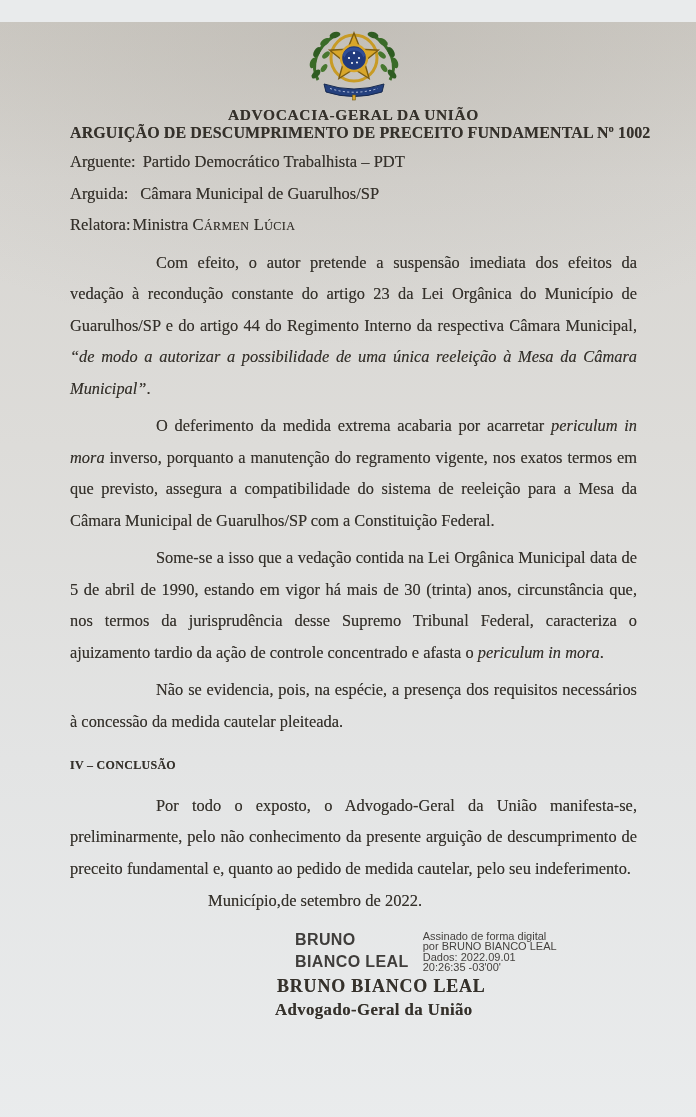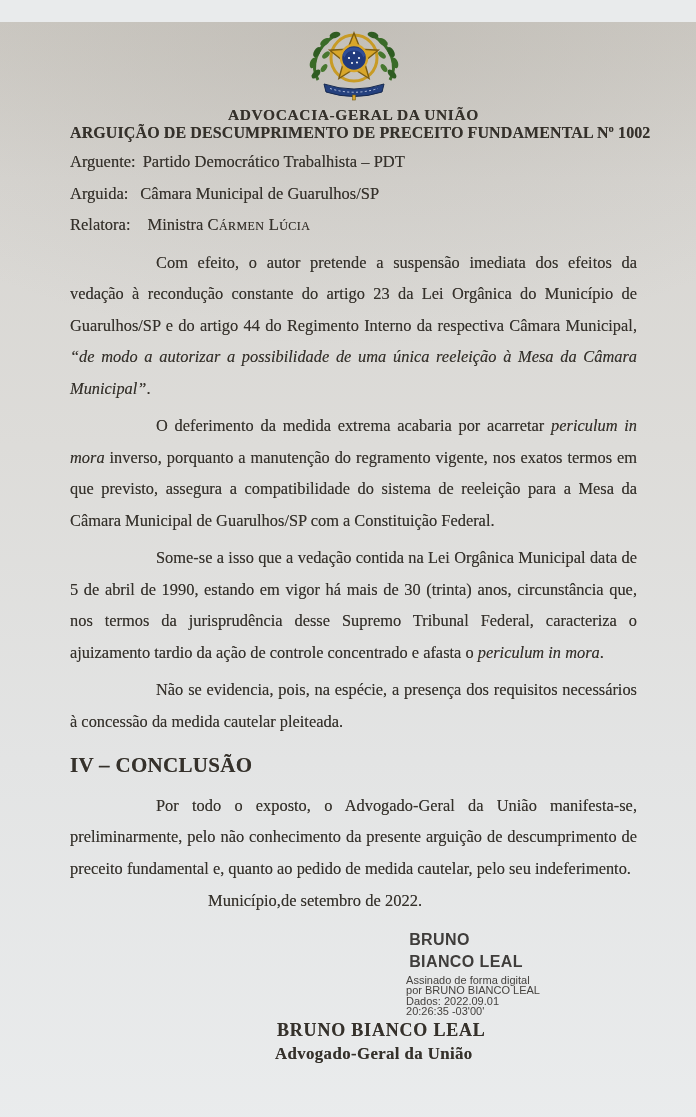--- a/index.html
+++ b/index.html
@@ -39,47 +39,47 @@
     white-space: nowrap;
   }
   .parties { margin-top: 4px; }
   .party-line {
     line-height: 31.5px;
     font-size: 16.5px;
     white-space: nowrap;
   }
   .party-line .value { margin-left: 7px; }
   .party-line:nth-of-type(2) .value { margin-left: 12px; }
-  .party-line:nth-of-type(3) .value { margin-left: 17px; }
+  .party-line:nth-of-type(3) .value { margin-left: 2px; }
   .smallcaps { font-variant: small-caps; letter-spacing: 0.4px; }
   .body-par {
     margin: 6px 0 0 0;
     font-size: 16.4px;
     line-height: 31.5px;
     text-align: justify;
     text-indent: 86px;
   }
   .body-par em { font-style: italic; }
   .section-heading {
     margin-top: 13px;
     font-weight: bold;
-    font-size: 21px;
+    font-size: 12px;
     line-height: 31.5px;
     letter-spacing: 0.3px;
   }
   .par-conclusion { margin-top: 8px; }
   .date-line {
     margin-top: 1px;
     padding-left: 138px;
     font-size: 16.5px;
     line-height: 31.5px;
   }
   .date-rest { }
   .signature { margin-top: 12px; padding-left: 225px; }
-  .sig-stamp { display: flex; align-items: center; flex-direction: column; }
+  .sig-stamp { display: flex; align-items: flex-end; }
   .stamp-name {
     font-family: "Liberation Sans", sans-serif;
     font-weight: 600;
     font-size: 16px;
     line-height: 22px;
     letter-spacing: 0.4px;
     color: #3f3d3b;
     text-shadow: none;
   }
   .stamp-details {

